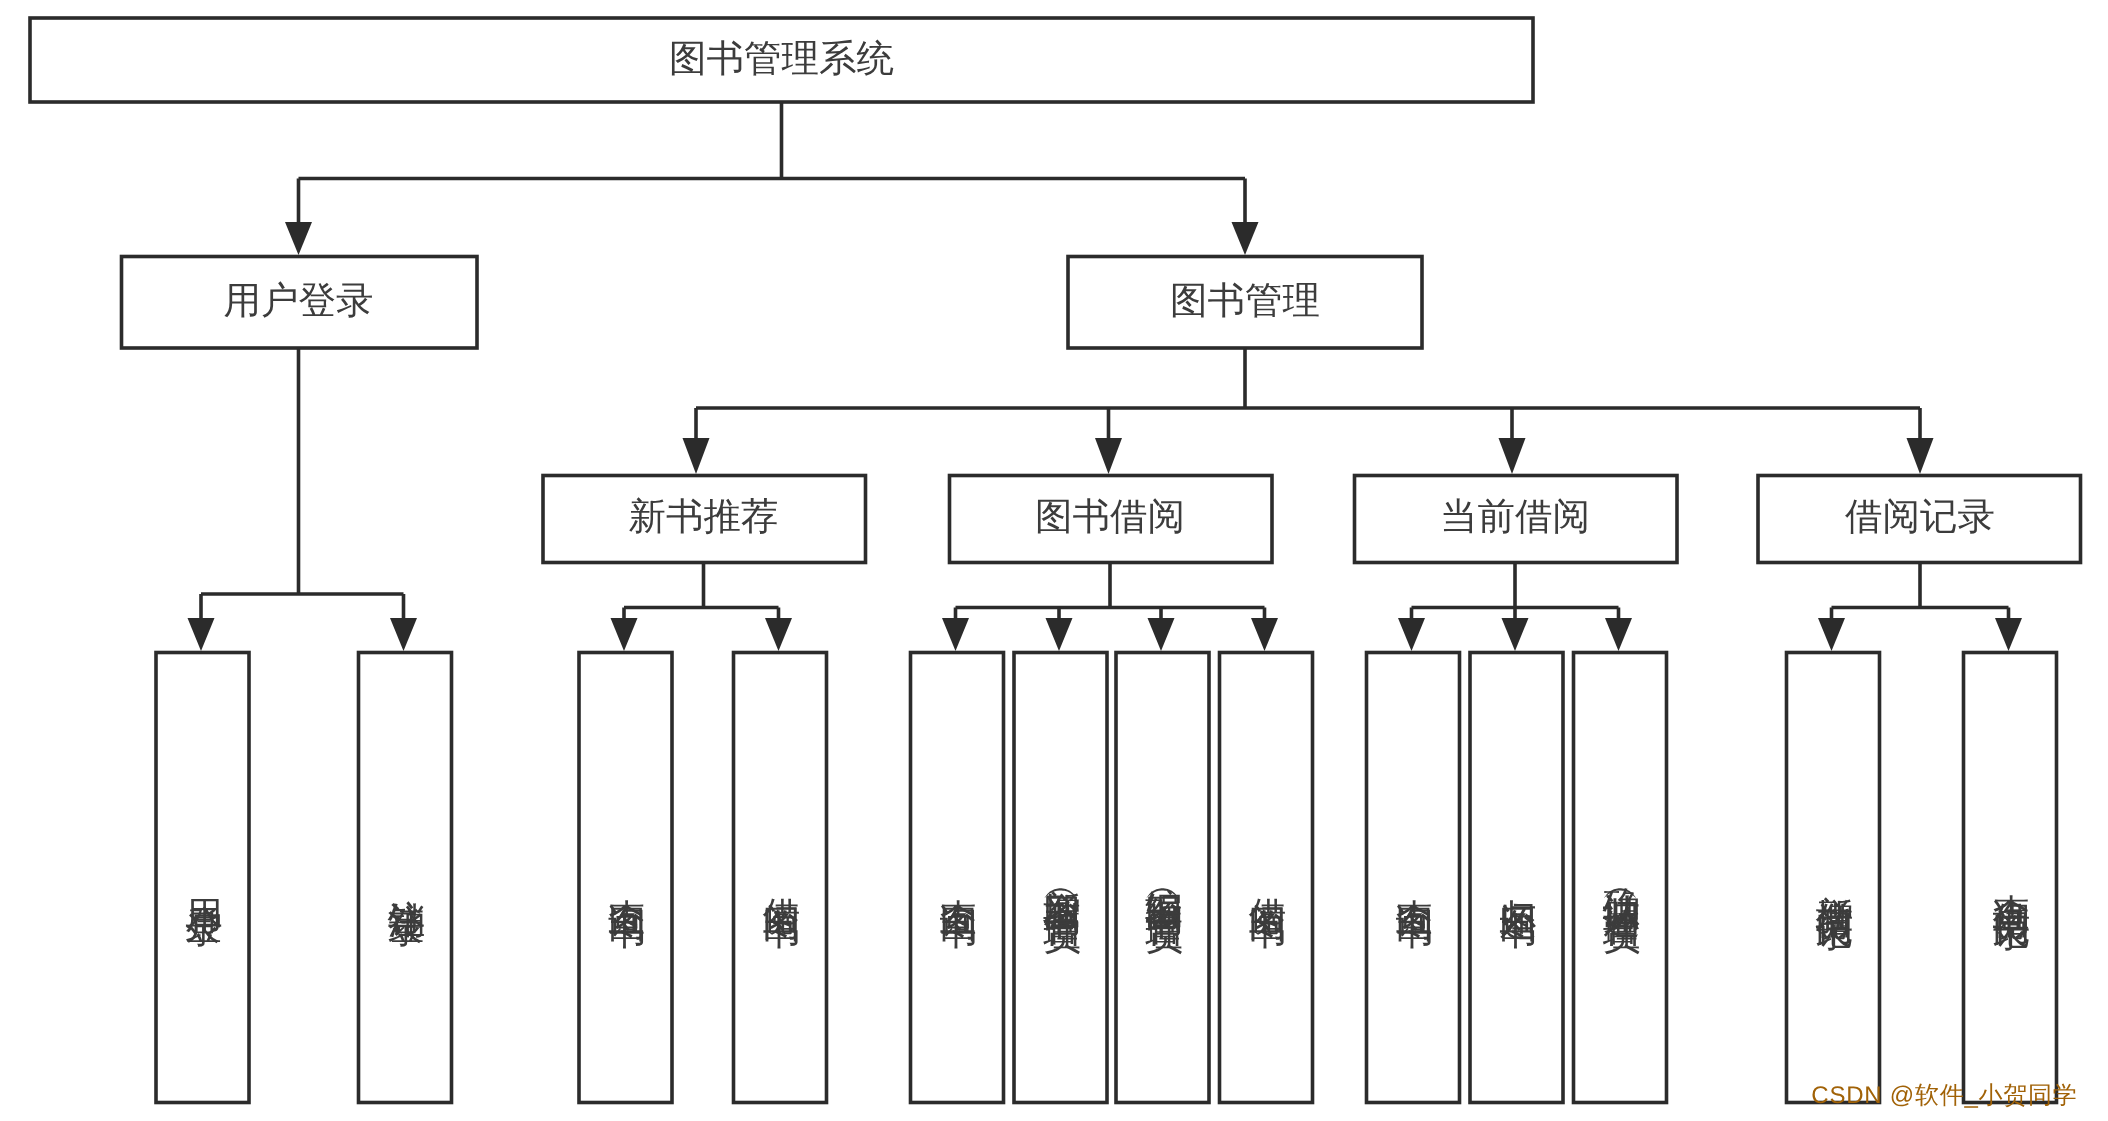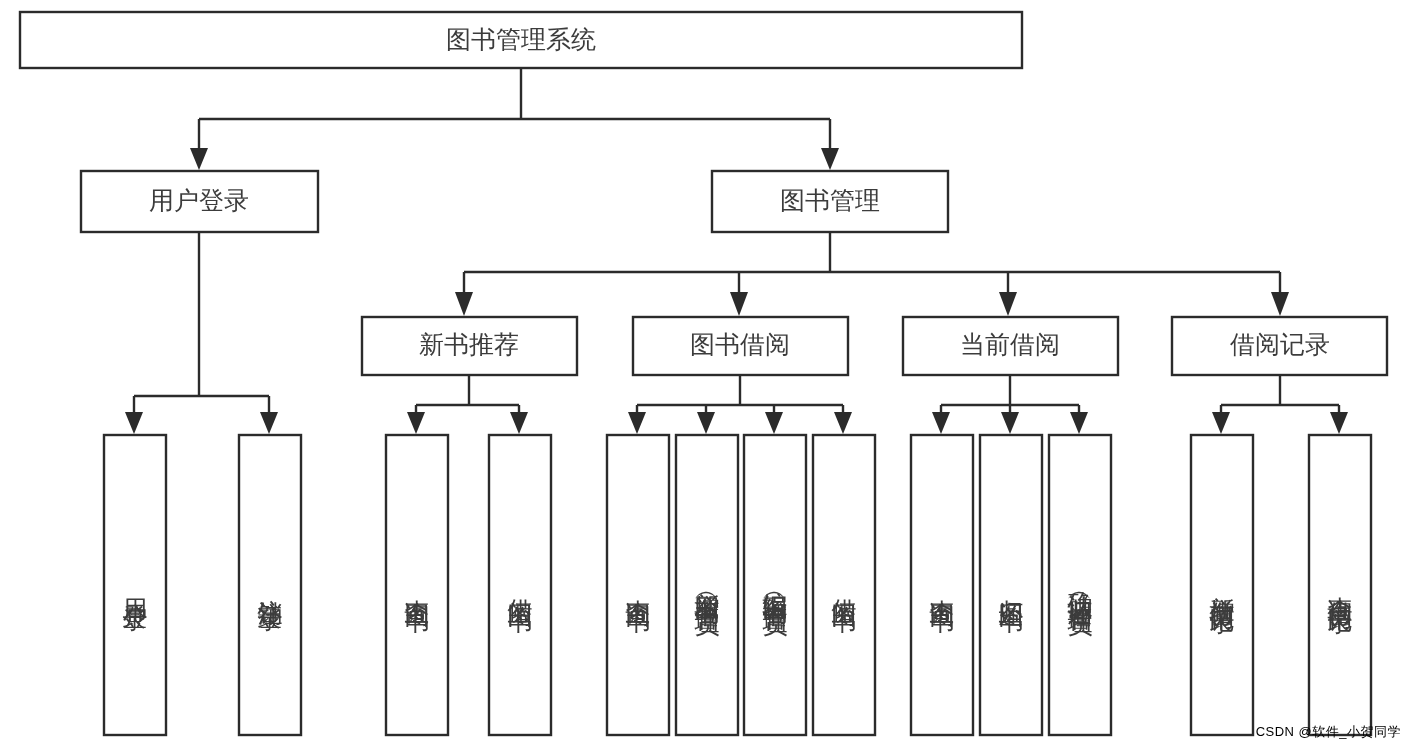--- a/index.html
+++ b/index.html
@@ -60,25 +60,25 @@
     box-sizing: border-box;
     white-space: nowrap;
     overflow: hidden;
   }
   .vlabel-wrap {
     position: absolute;
     pointer-events: none;
   }
   #watermark {
     position: absolute;
-    right: 4px;
+    right: 20px;
     bottom: 6px;
     font-family: "Liberation Sans", "DejaVu Sans", sans-serif;
-    font-size: 13px;
-    color: #000000;
+    font-size: 16px;
+    color: #a16207;
     letter-spacing: 0.5px;
     white-space: nowrap;
   }
 </style>
 </head>
 <body>
 
 <svg id="diagram" viewBox="0 0 1405 747">
 
   <g>

